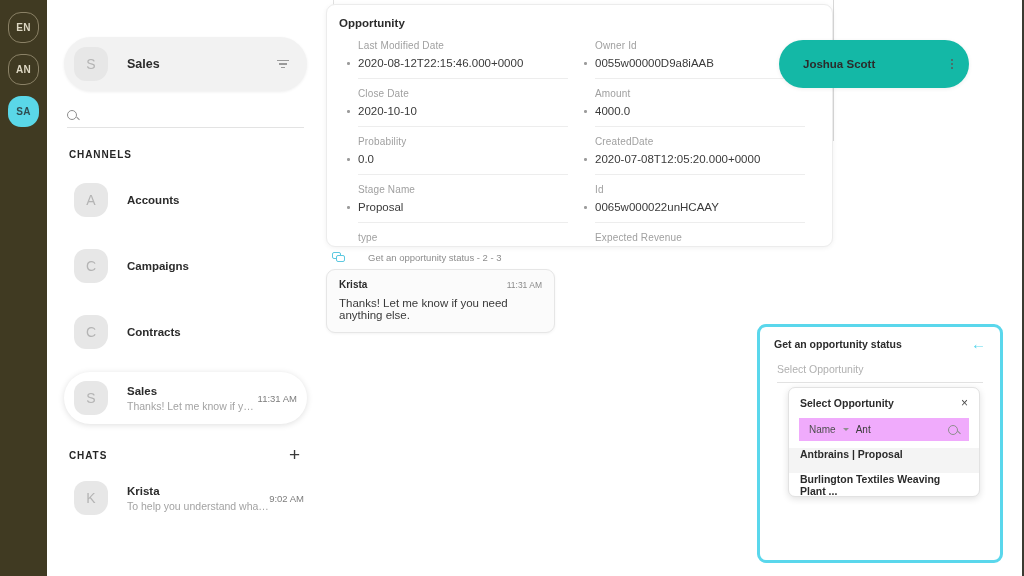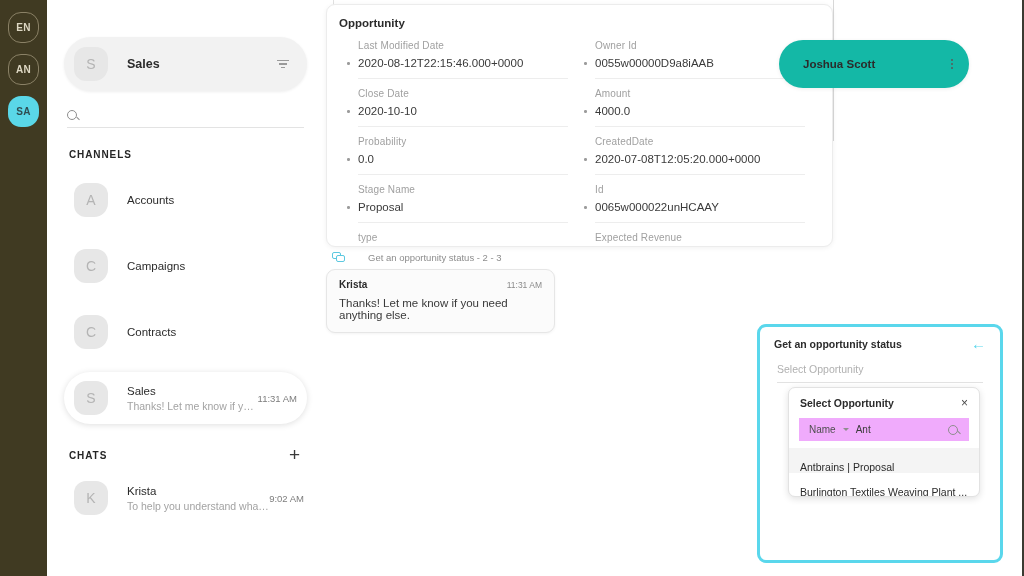--- a/index.html
+++ b/index.html
@@ -116,21 +116,21 @@
     height: 52px; margin: 0 0 0 7px;
     padding: 0 10px 0 10px;
     border-radius: 26px;
   }
   .conv-item.selected {
     background: #ffffff;
     box-shadow: 0 1px 6px rgba(0,0,0,.13);
     margin-right: 7px;
   }
   .conv-item .body { margin-left: 19px; flex: 1; min-width: 0; }
-  .conv-item .name { font-size: 11.5px; font-weight: 400; color: #2b2b2b; }
+  .conv-item .name { font-size: 11.5px; font-weight: 700; color: #2b2b2b; }
   .conv-item .snippet {
     font-size: 10.5px; color: #a3a3a3; margin-top: 3px;
     white-space: nowrap; overflow: hidden; text-overflow: ellipsis;
   }
   .conv-item .time { font-size: 9.5px; color: #7d7d7d; flex: none; }
   .channel-row { margin-top: 14px; }
 
   
   .main {
     position: absolute; left: 324px; top: 0;
@@ -263,22 +263,22 @@
   .pk-search .fld { font-size: 10px; color: #4e4e4e; }
   .caret-dn {
     width:0; height:0;
     border-left:3.5px solid transparent;
     border-right:3.5px solid transparent;
     border-top:3.5px solid #8e8e8e;
   }
   .pk-search .q { flex: 1; font-size: 10px; color: #3a3a3a; }
   .pk-list { margin-top: 7px; }
   .pk-item {
-    height: 25px; display: flex; align-items: flex-end;
-    padding: 0 11px; font-size: 10.5px; color: #2b2b2b; font-weight: 400;
+    height: 25px; display: flex; align-items: flex-start;
+    padding: 0 11px; font-size: 10.5px; color: #2b2b2b; font-weight: 700;
   }
   .pk-item.hl { background: #f4f4f4; }
 </style>
 </head>
 <body>
 
 <div id="app">
 
   <div class="rail">
     <div class="rail-avatar outline">

